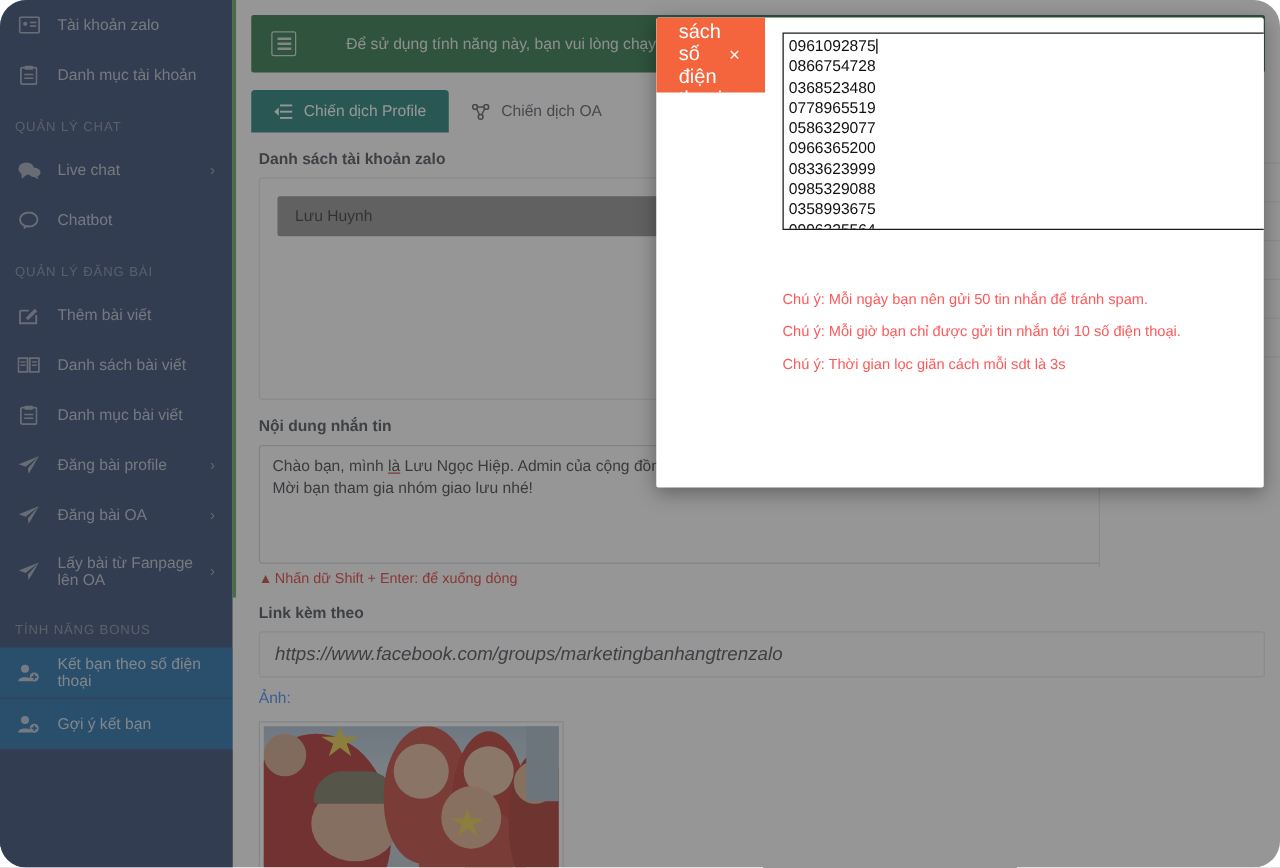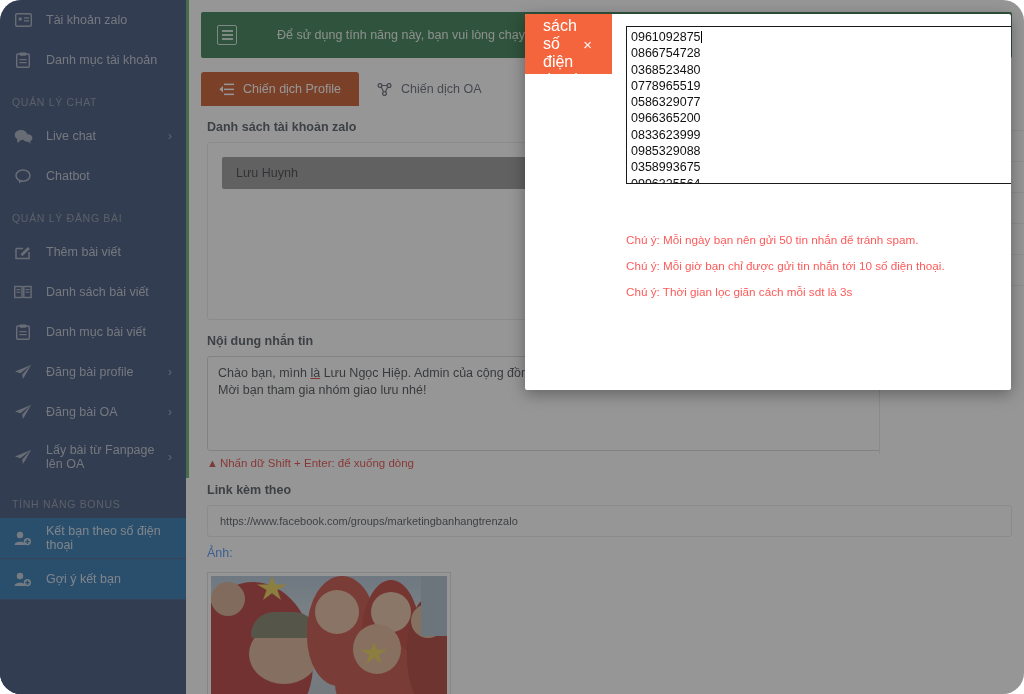--- a/index.html
+++ b/index.html
@@ -64,21 +64,21 @@
   }
   .banner .bico i { display:block; width:11px; height:1.5px; background:#cfe0d4;
     box-shadow: 0 -4px 0 #cfe0d4, 0 4px 0 #cfe0d4; }
 
   .tabs { display: flex; margin: 14px 0 0 12px; }
   .tab {
     display: flex; align-items: center; gap: 9px;
     padding: 10px 18px; font-size: 12.5px; color: #4c5560;
     border-radius: 3px 3px 0 0;
   }
-  .tab.sel { background: #c2410c; color: #ffffff; }
+  .tab.sel { background: #0f766e; color: #ffffff; }
   .tab svg { display: block; }
 
   .panel { padding: 14px 12px 0 18px; }
   .fl { font-size: 12.5px; font-weight: bold; color: #3a4149; margin-bottom: 8px; }
   .acct-box {
     border: 1px solid #e3e6ea; border-radius: 3px; height: 178px;
     padding: 14px 14px 0 14px; background: #fff;
   }
   .acct-row {
     background: #8a8a8a; color: #1f2328; font-size: 12.5px;
@@ -87,21 +87,21 @@
   .msg-box {
     border: 1px solid #cfd4da; border-radius: 3px; height: 95px;
     padding: 8px 10px; font-size: 12.5px; color: #2f343a; line-height: 17px;
     background: #fff;
   }
   .msg-box u { text-decoration: underline; text-decoration-color:#d02b2b; }
   .warn { color: #e13030; font-size: 11.5px; margin-top: 6px; display:flex; gap:2px; align-items:center;}
   .warn .tri { color:#c0392b; font-size: 11px; }
   .link-box {
     border: 1px solid #e3e6ea; border-radius: 3px; padding: 9px 12px;
-    font-size: 11px; color: #3b4149; background: #fff;
+    font-size: 15px; color: #3b4149; background: #fff; font-style: italic;
   }
   .img-label { font-size: 12.5px; color: #3b82f6; margin: 9px 0 12px; }
   .thumb {
     width: 244px; height: 140px; border: 1px solid #d8dce1; padding: 3px;
     background: #fff; position: relative; overflow: hidden;
   }
   .thumb-inner { width: 100%; height: 100%; position: relative; overflow: hidden;
     background: linear-gradient(180deg,#a8bdd0 0%, #c6d4de 35%, #b0bcc6 100%); }
   .ph { position:absolute; border-radius:50% 50% 45% 45%; }
 

